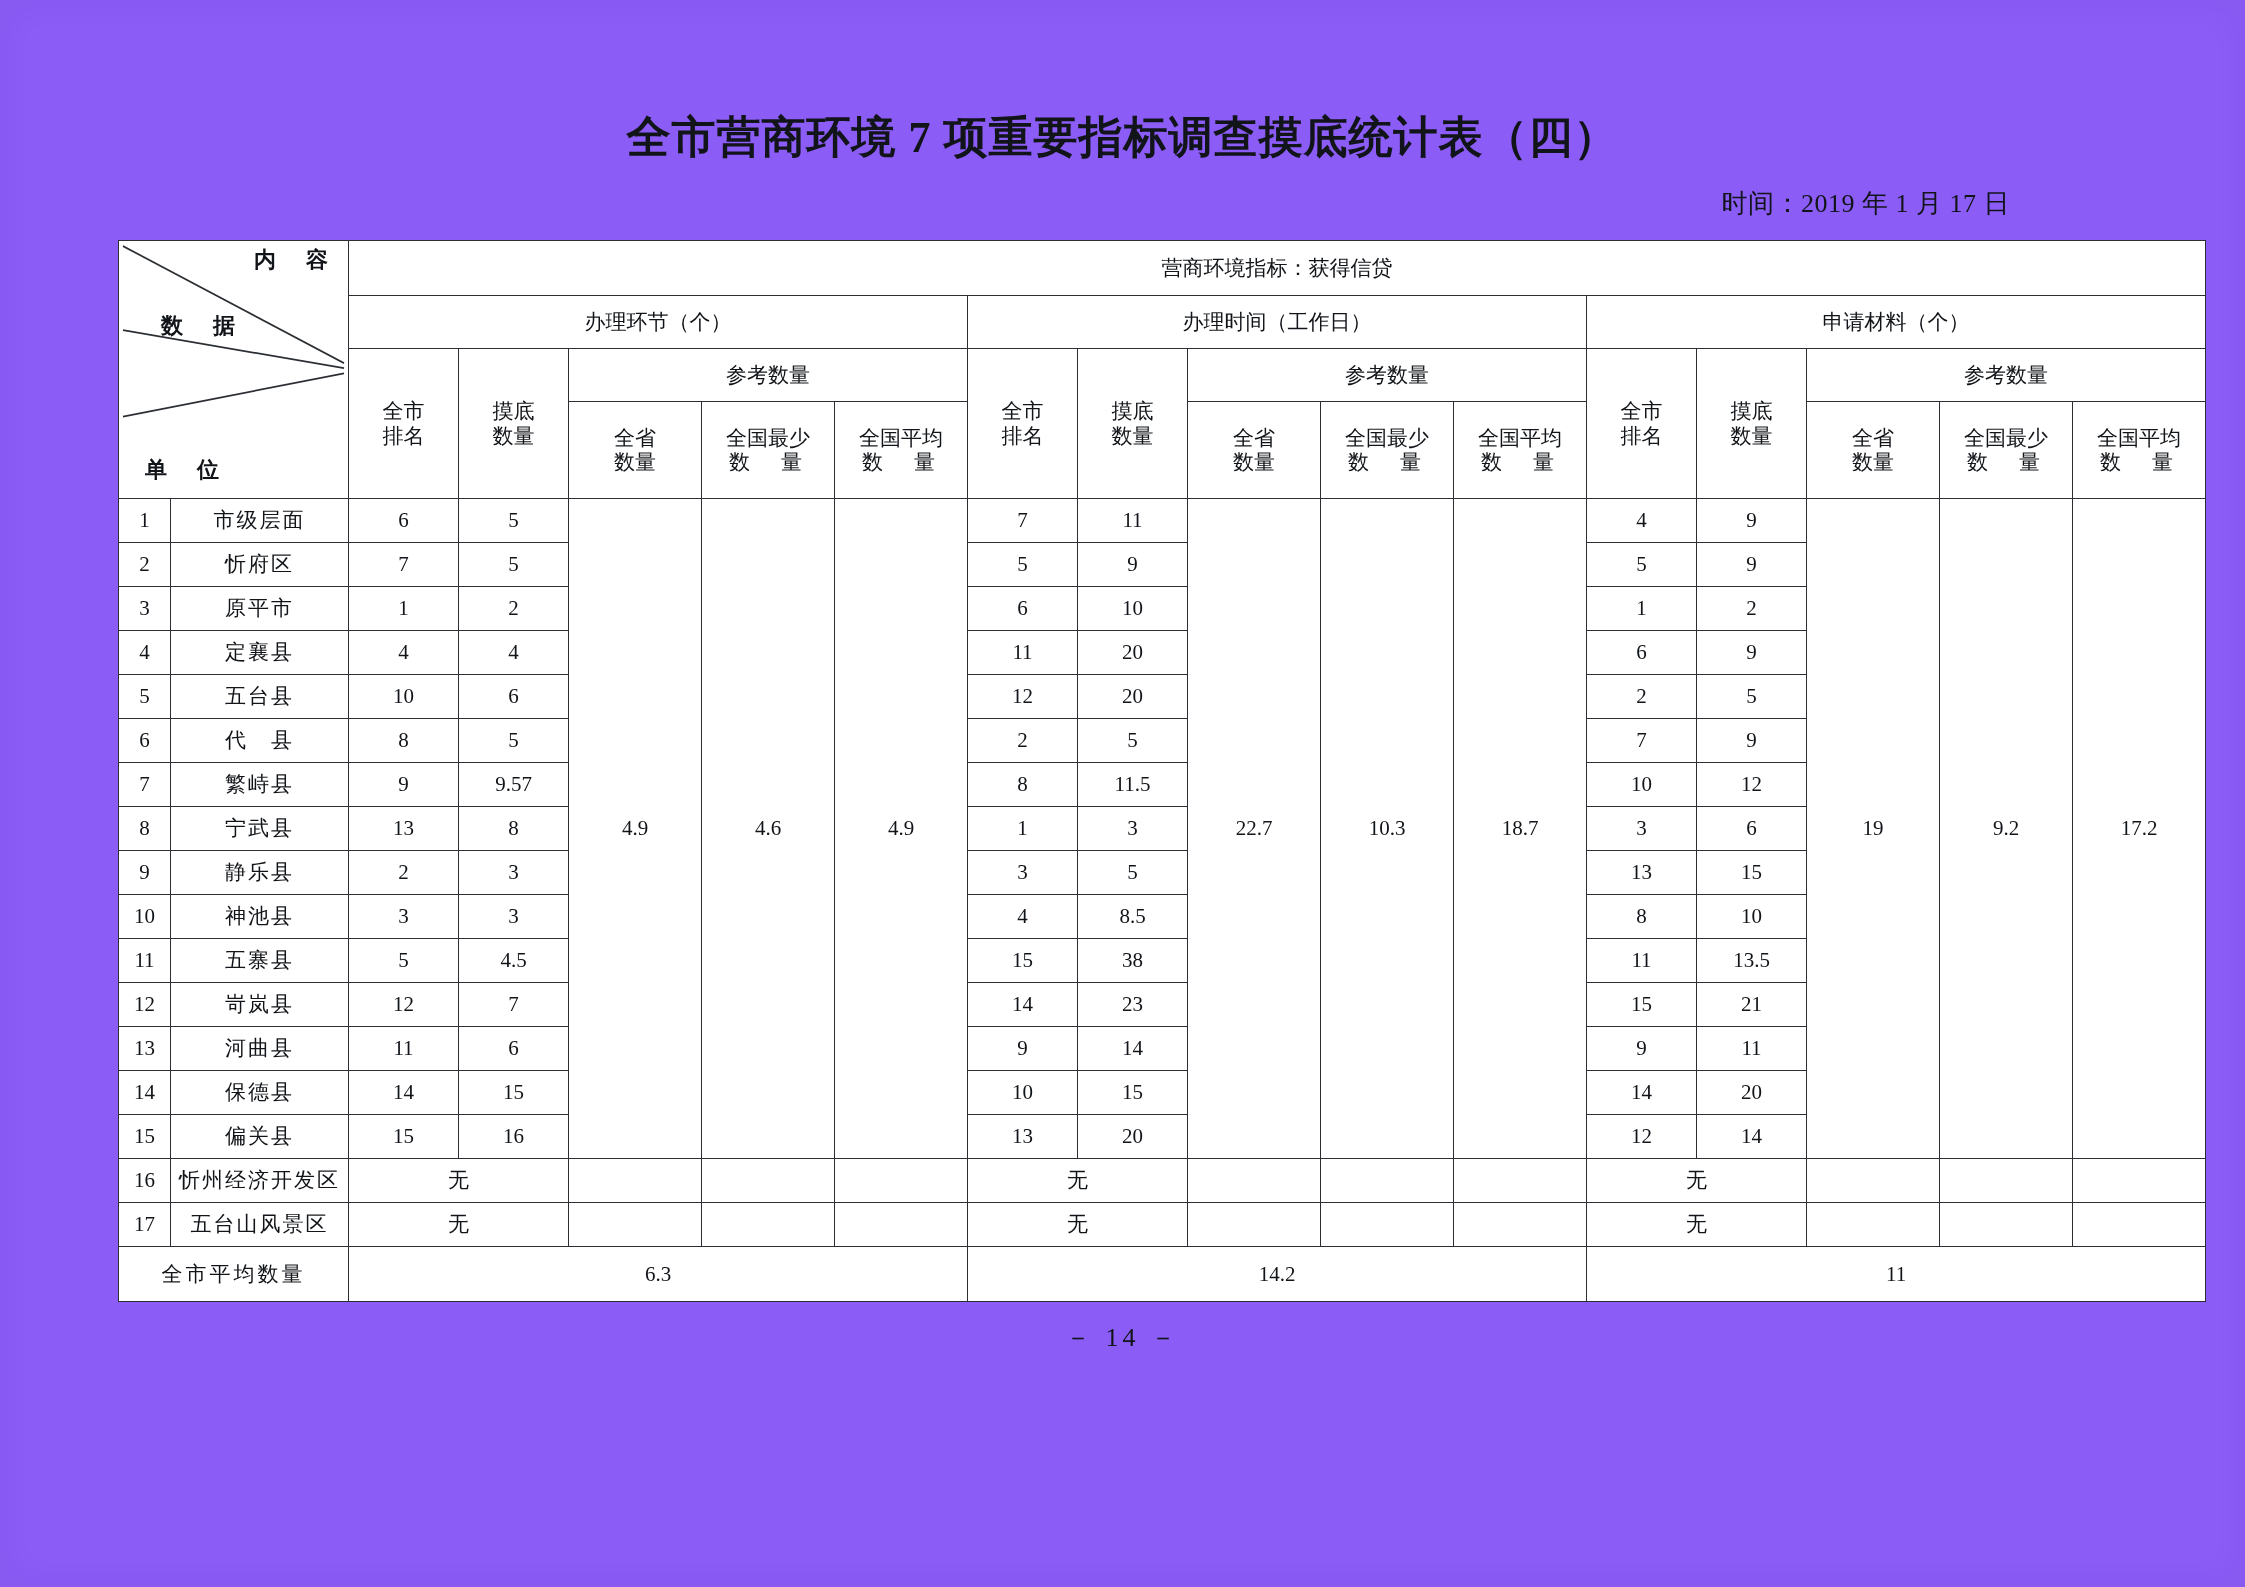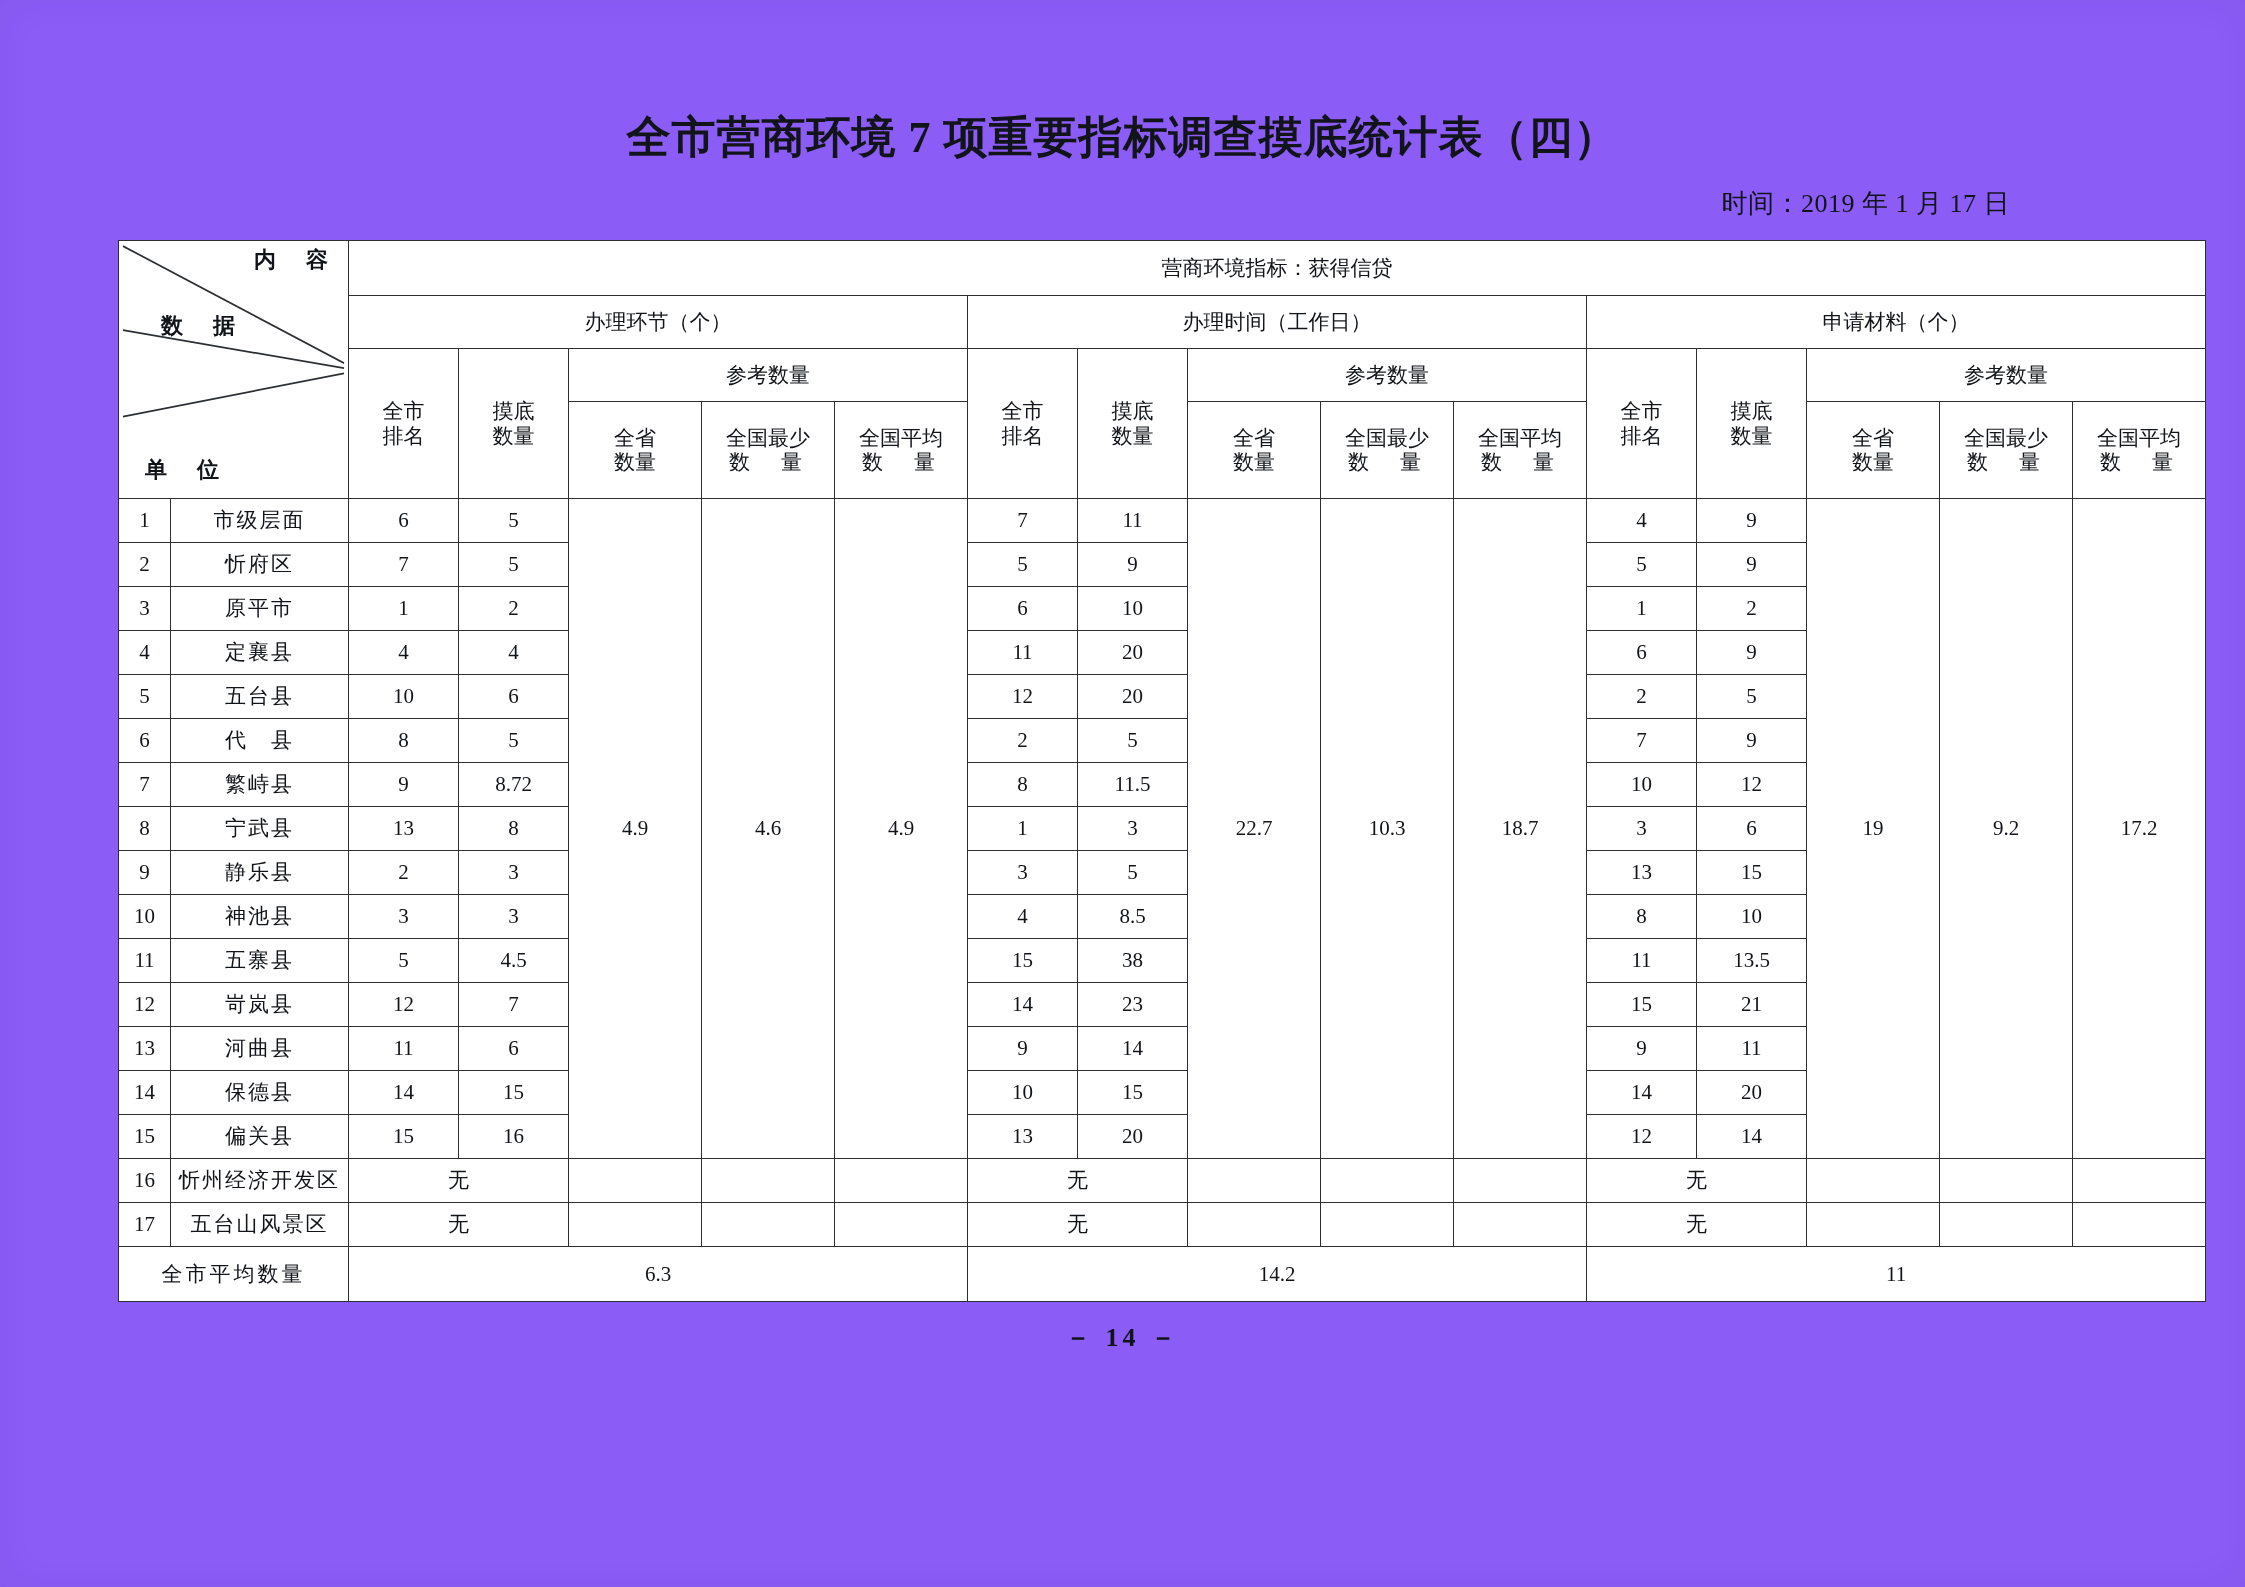--- a/index.html
+++ b/index.html
@@ -144,21 +144,20 @@
     font-weight: bold;
     border-radius: 11px;
   }
   .pagenum {
     position: absolute;
     left: 0; right: 0;
     top: 1320px;
     text-align: center;
     font-size: 26px;
     letter-spacing: 4px;
-    font-weight: bold;
   }
 </style>
 </head>
 <body>
 
 <div class="page">
 
   <div class="title">全市营商环境 7 项重要指标调查摸底统计表（四）</div>
   <div class="datestamp">时间：2019 年 1 月 17 日</div>
 
@@ -346,21 +345,21 @@
           <td>2</td>
           <td>5</td>
           <td>7</td>
           <td>9</td>
         </tr>
 
         <tr class="datarow">
           <td>7</td>
           <td class="unit">繁峙县</td>
           <td>9</td>
-          <td>8.72</td>
+          <td>9.57</td>
           <td>8</td>
           <td>11.5</td>
           <td>10</td>
           <td>12</td>
         </tr>
 
         <tr class="datarow">
           <td>8</td>
           <td class="unit">宁武县</td>
           <td>13</td>

